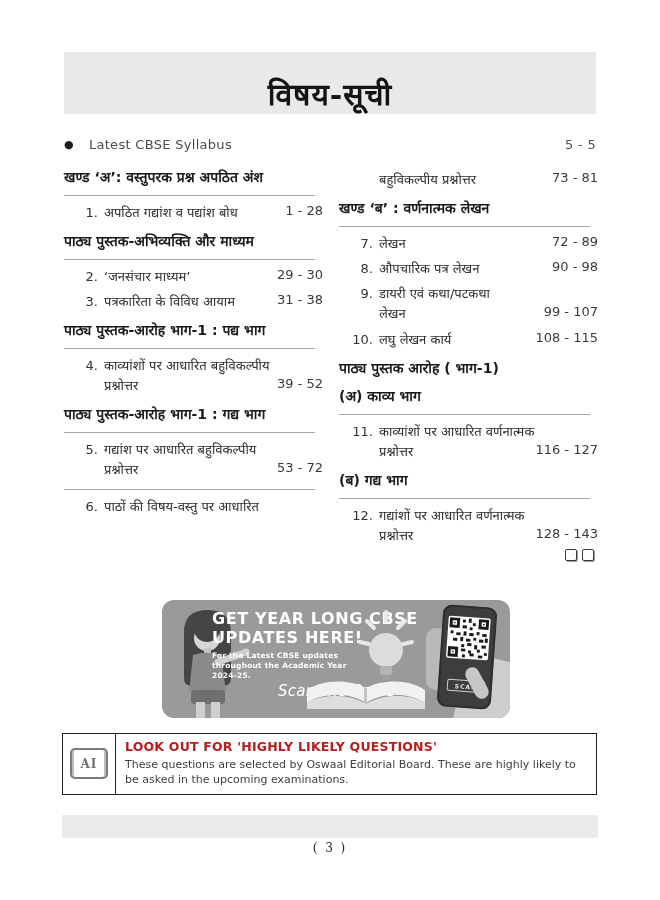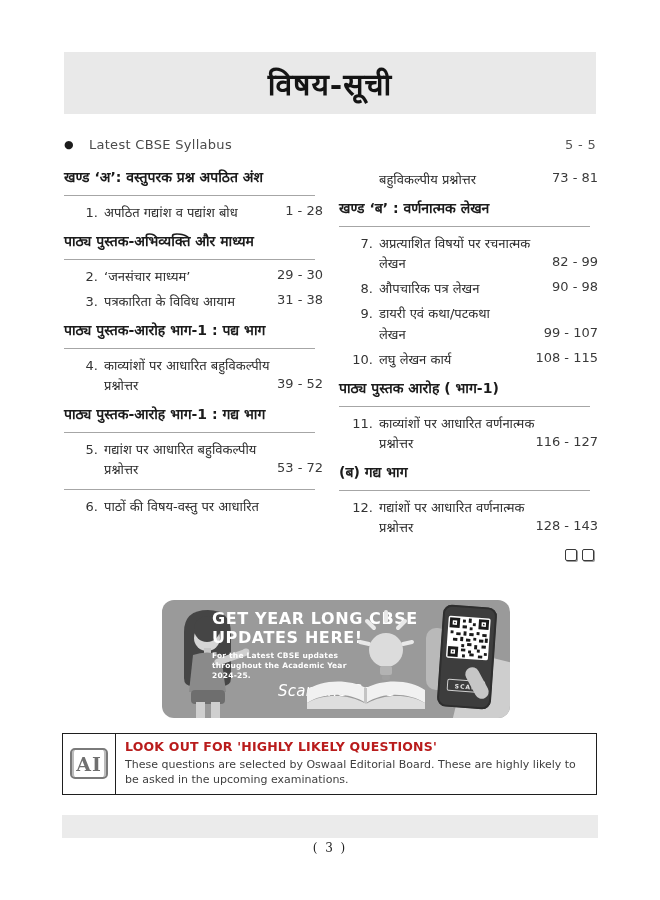--- a/index.html
+++ b/index.html
@@ -3,21 +3,21 @@
 <meta charset="utf-8">
 <style>
   html,body{margin:0;padding:0;background:#fff;}
   .page{
     position:relative;width:660px;height:900px;background:#ffffff;
     font-family:"DejaVu Sans","Liberation Sans",sans-serif;overflow:hidden;color:#222;
   }
   
   .header-box{
     position:absolute;left:64px;top:52px;width:532px;height:62px;
-    background:#e9e9e9;display:flex;align-items:center;justify-content:center;
+    background:#e9e9e9;display:flex;align-items:flex-end;justify-content:center;
   }
   .header-title{
     font-family:"DejaVu Serif","Liberation Serif",serif;
     font-size:30px;font-weight:600;color:#141414;letter-spacing:1px;
   }
   
   .syllabus-row{
     position:absolute;left:64px;top:137px;width:532px;
     display:flex;align-items:center;font-size:13px;color:#4b4b4b;letter-spacing:.3px;
   }
@@ -86,21 +86,21 @@
     position:absolute;left:62px;top:733px;width:533px;min-height:55px;
     border:1.5px solid #1f1f1f;display:flex;background:#fff;
   }
   .hl-icon-cell{
     width:52px;flex:0 0 52px;border-right:1.5px solid #1f1f1f;
     display:flex;align-items:center;justify-content:center;
   }
   .ai-icon{
     width:34px;height:27px;border:2.5px solid #7a7a7a;border-radius:5px;
     color:#6f6f6f;font-family:"DejaVu Serif","Liberation Serif",serif;
-    font-weight:bold;font-size:19px;display:flex;align-items:center;justify-content:center;
+    font-weight:bold;font-size:12px;display:flex;align-items:center;justify-content:center;
     letter-spacing:1px;box-shadow:inset 3px 0 0 -1px #bdbdbd,inset -3px 0 0 -1px #bdbdbd;
   }
   .hl-text{padding:5px 9px 6px;}
   .hl-title{font-size:12.5px;font-weight:bold;color:#b91c1c;letter-spacing:.2px;}
   .hl-body{font-size:11px;color:#3f3f3f;line-height:1.35;margin-top:4px;}
   
   .footer-bar{position:absolute;left:62px;top:815px;width:536px;height:23px;background:#ebebeb;}
   .footer-page{
     position:absolute;top:841px;left:0;width:100%;text-align:center;
     font-family:"DejaVu Serif","Liberation Serif",serif;font-size:12px;color:#1e1e1e;letter-spacing:2px;
@@ -166,41 +166,41 @@
       </div>
     <div class="toc-col" id="toc-right">
         <div class="toc-item">
           <div class="toc-line">बहुविकल्पीय प्रश्नोत्तर</div>
           <span class="toc-pages">73 - 81</span>
         </div>
         <div class="toc-section">खण्ड ‘ब’ : वर्णनात्मक लेखन</div>
         <div class="toc-rule"></div>
         <div class="toc-item">
           <span class="toc-num">7.</span>
-          <div class="toc-line">अप्रत्याशित विषयों पर रचनात्मक</div>
           <div class="toc-line">लेखन</div>
-          <span class="toc-pages">82 - 99</span>
+          <span class="toc-pages">72 - 89</span>
         </div>
         <div class="toc-item">
           <span class="toc-num">8.</span>
           <div class="toc-line">औपचारिक पत्र लेखन</div>
           <span class="toc-pages">90 - 98</span>
         </div>
         <div class="toc-item">
           <span class="toc-num">9.</span>
           <div class="toc-line">डायरी एवं कथा/पटकथा</div>
           <div class="toc-line">लेखन</div>
           <span class="toc-pages">99 - 107</span>
         </div>
         <div class="toc-item">
           <span class="toc-num">10.</span>
           <div class="toc-line">लघु लेखन कार्य</div>
           <span class="toc-pages">108 - 115</span>
         </div>
         <div class="toc-section">पाठ्य पुस्तक आरोह ( भाग-1)</div>
+        <div class="toc-section">(अ) काव्य भाग</div>
         <div class="toc-rule"></div>
         <div class="toc-item">
           <span class="toc-num">11.</span>
           <div class="toc-line">काव्यांशों पर आधारित वर्णनात्मक</div>
           <div class="toc-line">प्रश्नोत्तर</div>
           <span class="toc-pages">116 - 127</span>
         </div>
         <div class="toc-section">(ब) गद्य भाग</div>
         <div class="toc-rule"></div>
         <div class="toc-item">

